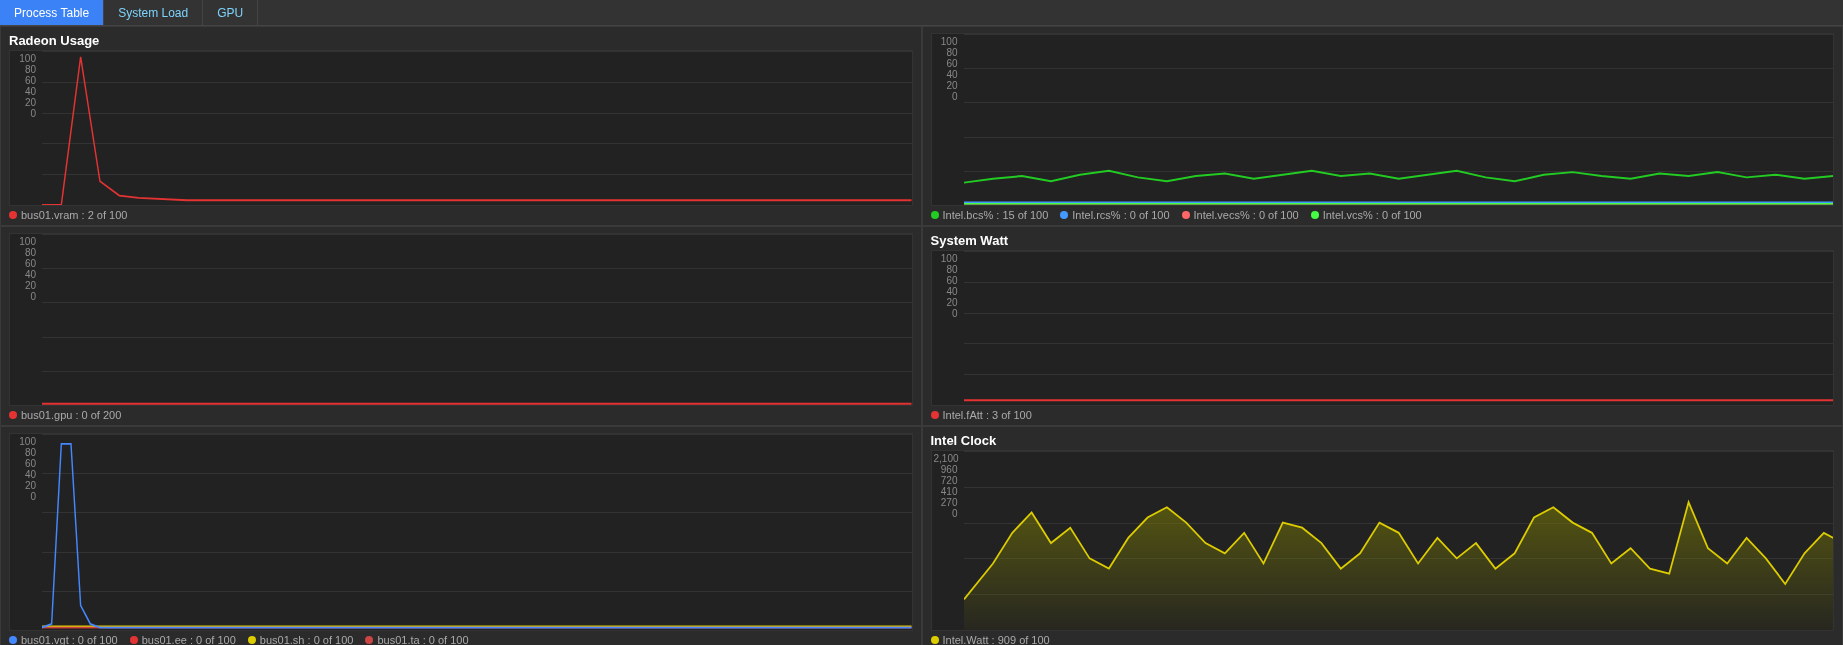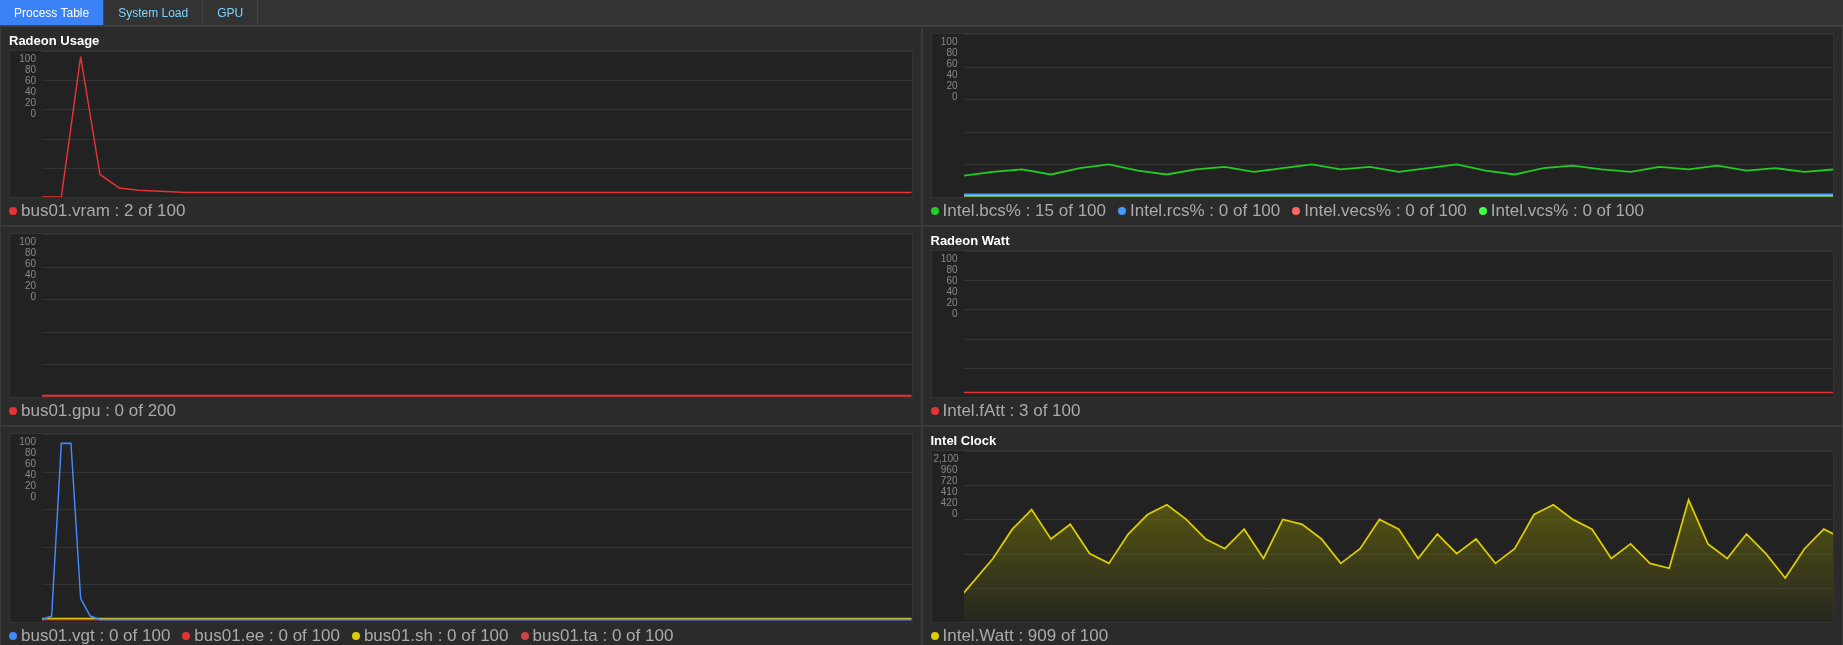--- a/index.html
+++ b/index.html
@@ -66,21 +66,21 @@
       background: #222;
       border: 1px solid #333;
       overflow: hidden;
     }
 
     .chart-legend {
       display: flex;
       flex-wrap: wrap;
       gap: 12px;
       padding: 3px 0 0 0;
-      font-size: 17px;
+      font-size: 11px;
       color: #aaa;
     }
 
     .legend-item {
       display: flex;
       align-items: center;
       gap: 4px;
     }
 
     .legend-dot {
@@ -261,21 +261,21 @@
     </div>
     <div class="chart-legend">
       <div class="legend-item">
         <div class="legend-dot" style="background:#e53333;"></div>
         <span>bus01.gpu : 0 of 200</span>
       </div>
     </div>
   </div>
 
   <div class="chart-panel">
-    <div class="chart-title">Radeon Watt</div>
+    <div class="chart-title">System Watt</div>
     <div class="chart-area">
       <div class="y-axis">
         <span class="y-label">100</span>
         <span class="y-label">80</span>
         <span class="y-label">60</span>
         <span class="y-label">40</span>
         <span class="y-label">20</span>
         <span class="y-label">0</span>
       </div>
       <div class="grid-lines">
@@ -350,21 +350,21 @@
   </div>
 
   <div class="chart-panel">
     <div class="chart-title">Intel Clock</div>
     <div class="chart-area" style="position:relative;">
       <div class="y-axis">
         <span class="y-label">2,100</span>
         <span class="y-label">960</span>
         <span class="y-label">720</span>
         <span class="y-label">410</span>
-        <span class="y-label">420</span>
+        <span class="y-label">270</span>
         <span class="y-label">0</span>
       </div>
       <div class="grid-lines">
         <div class="grid-line" style="top:0%"></div>
         <div class="grid-line" style="top:20%"></div>
         <div class="grid-line" style="top:40%"></div>
         <div class="grid-line" style="top:60%"></div>
         <div class="grid-line" style="top:80%"></div>
         <div class="grid-line" style="top:100%"></div>
       </div>

